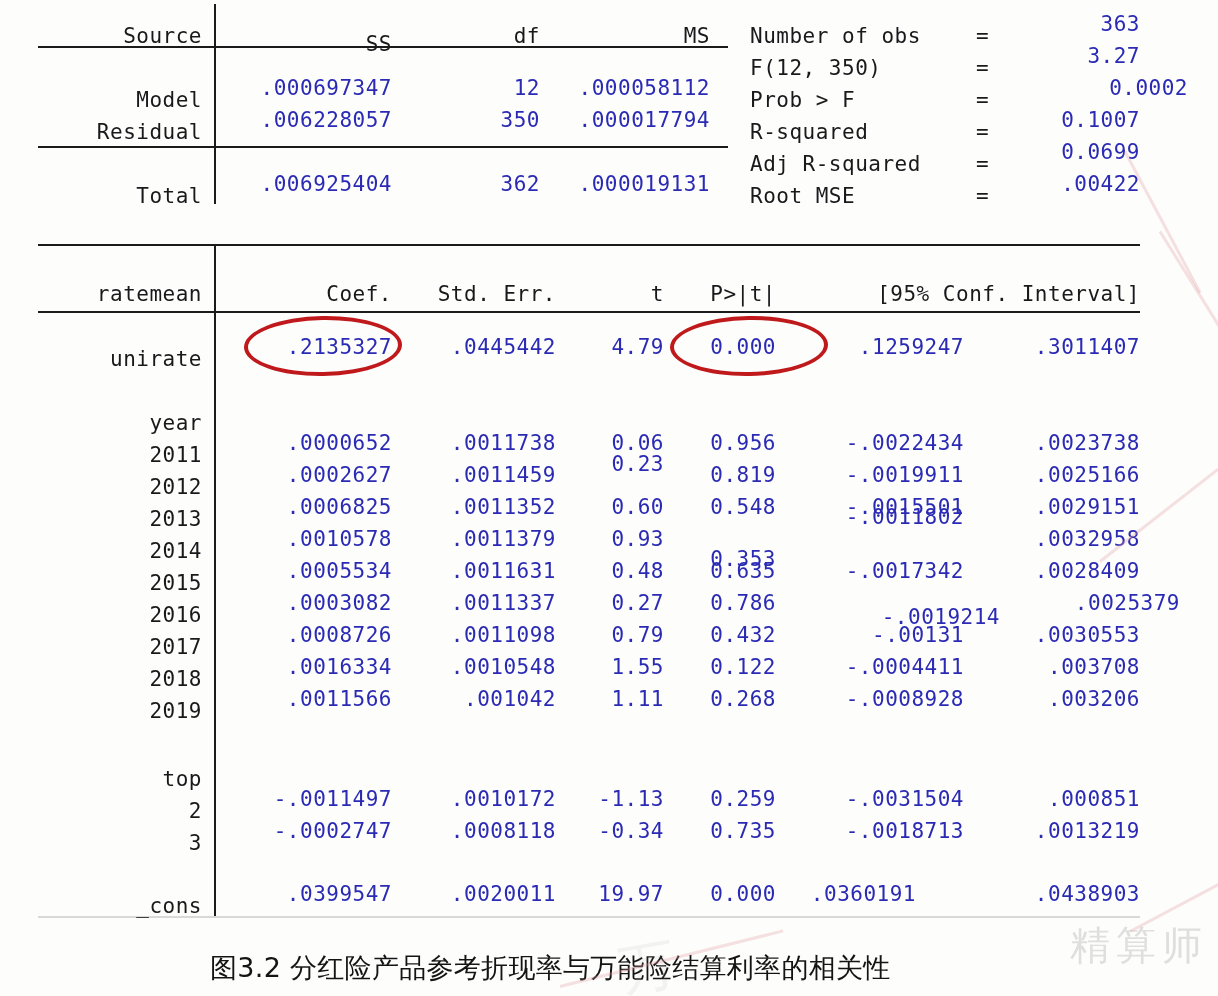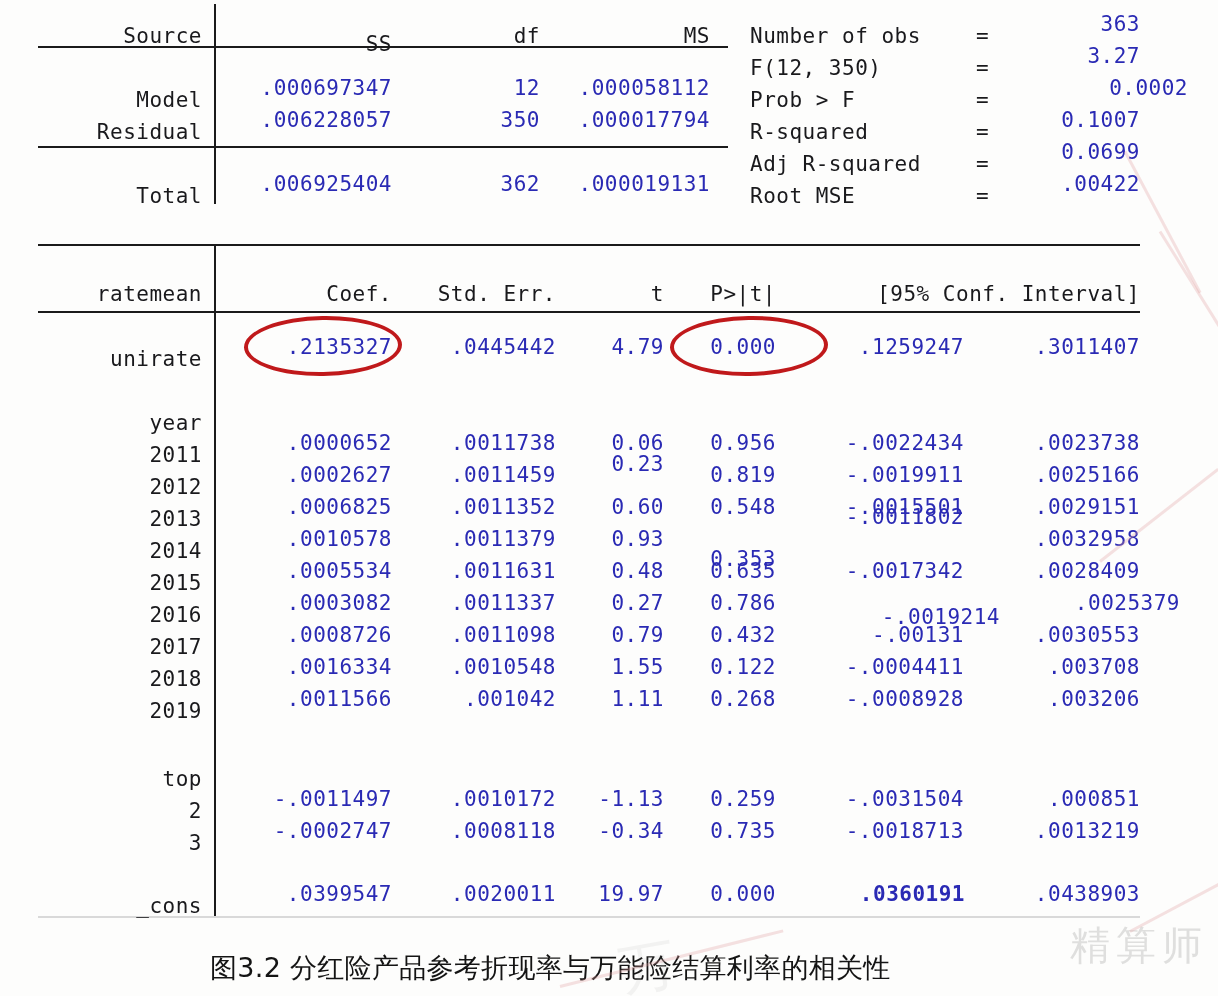--- a/index.html
+++ b/index.html
@@ -250,21 +250,21 @@
 <div class="mono num r" style="left:566px; top:819px; width:98px;">-0.34</div>
 <div class="mono num r" style="left:668px; top:819px; width:108px;">0.735</div>
 <div class="mono num r" style="left:788px; top:819px; width:176px;">-.0018713</div>
 <div class="mono num r" style="left:964px; top:819px; width:176px;">.0013219</div>
 
 <div class="mono lbl r" style="left:38px; top:882px; width:164px;">_cons</div>
 <div class="mono num r" style="left:230px; top:882px; width:162px;">.0399547</div>
 <div class="mono num r" style="left:400px; top:882px; width:156px;">.0020011</div>
 <div class="mono num r" style="left:566px; top:882px; width:98px;">19.97</div>
 <div class="mono num r" style="left:668px; top:882px; width:108px;">0.000</div>
-<div class="mono num r" style="left:789px; top:882px; width:176px;font-weight:bold;">.0360191</div>
+<div class="mono num r" style="left:740px; top:882px; width:176px;">.0360191</div>
 <div class="mono num r" style="left:964px; top:882px; width:176px;">.0438903</div>
 
 <div class="ellipse" style="left:244px; top:316px; width:158px; height:60px; transform:rotate(-1deg);"></div>
 <div class="ellipse" style="left:670px; top:316px; width:158px; height:60px; transform:rotate(-1deg);"></div>
 
 <div class="caption" style="left:210px; top:950px;">图3.2 分红险产品参考折现率与万能险结算利率的相关性</div>
 
 <div class="watermark wm-big" style="left:1070px; top:918px;">精算师</div>
 <div class="wm-diag" style="left:1125px; top:150px; width:160px; transform:rotate(62deg);"></div>
 <div class="wm-diag" style="left:1160px; top:230px; width:120px; transform:rotate(58deg);"></div>

